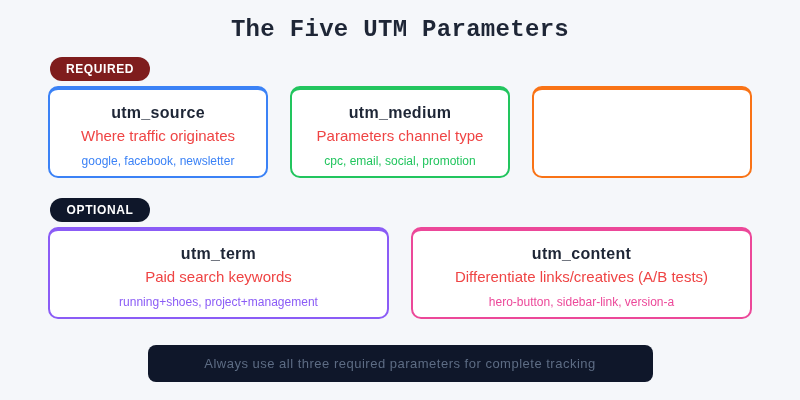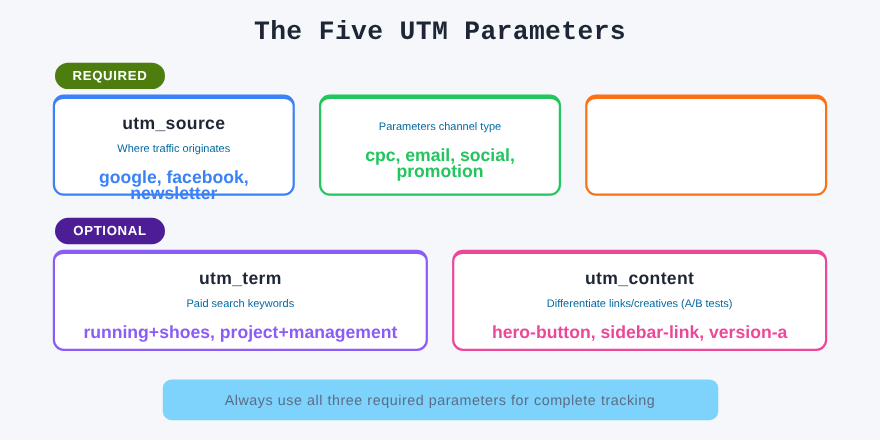--- a/index.html
+++ b/index.html
@@ -50,70 +50,70 @@
   }
   .card .param-name {
     font-size: 16px;
     font-weight: 700;
     color: #1e2636;
     letter-spacing: 0.3px;
     line-height: 20px;
   }
   .card .param-desc {
     margin-top: 4px;
-    font-size: 10px;
-    color: #0369a1;
+    font-size: 15px;
+    color: #ef4444;
     line-height: 17px;
   }
   .card .param-examples {
     margin-top: 10px;
-    font-size: 16px;
+    font-size: 12px;
     color: var(--accent);
     line-height: 15px;
-    font-weight: bold;
   }
   .footer-note {
     margin: 26px auto 0;
     width: 505px;
-    background: #7dd3fc;
+    background: #0f172a;
     border-radius: 8px;
     padding: 11px 10px;
     text-align: center;
     font-size: 13px;
     color: #5d6c84;
     letter-spacing: 0.5px;
   }
 </style>
 </head>
 <body>
 
 <div class="page">
 
   <div class="title">The Five UTM Parameters</div>
 
   <div class="badge-row required">
-    <span class="badge" style="background: #4d7c0f;">REQUIRED</span>
+    <span class="badge" style="background: #7f1d1d;">REQUIRED</span>
   </div>
 
   <div class="cards">
     <div class="card" style="--accent: #3b82f6;">
       <div class="param-name">utm_source</div>
       <div class="param-desc">Where traffic originates</div>
       <div class="param-examples">google, facebook, newsletter</div>
     </div>
     <div class="card" style="--accent: #22c55e;">
+      <div class="param-name">utm_medium</div>
       <div class="param-desc">Parameters channel type</div>
       <div class="param-examples">cpc, email, social, promotion</div>
     </div>
     <div class="card" style="--accent: #f97316;">
     </div>
   </div>
 
   <div class="badge-row optional">
-    <span class="badge" style="background: #4c1d95;">OPTIONAL</span>
+    <span class="badge" style="background: #0f172a;">OPTIONAL</span>
   </div>
 
   <div class="cards">
     <div class="card" style="--accent: #8b5cf6;">
       <div class="param-name">utm_term</div>
       <div class="param-desc">Paid search keywords</div>
       <div class="param-examples">running+shoes, project+management</div>
     </div>
     <div class="card" style="--accent: #ec4899;">
       <div class="param-name">utm_content</div>

